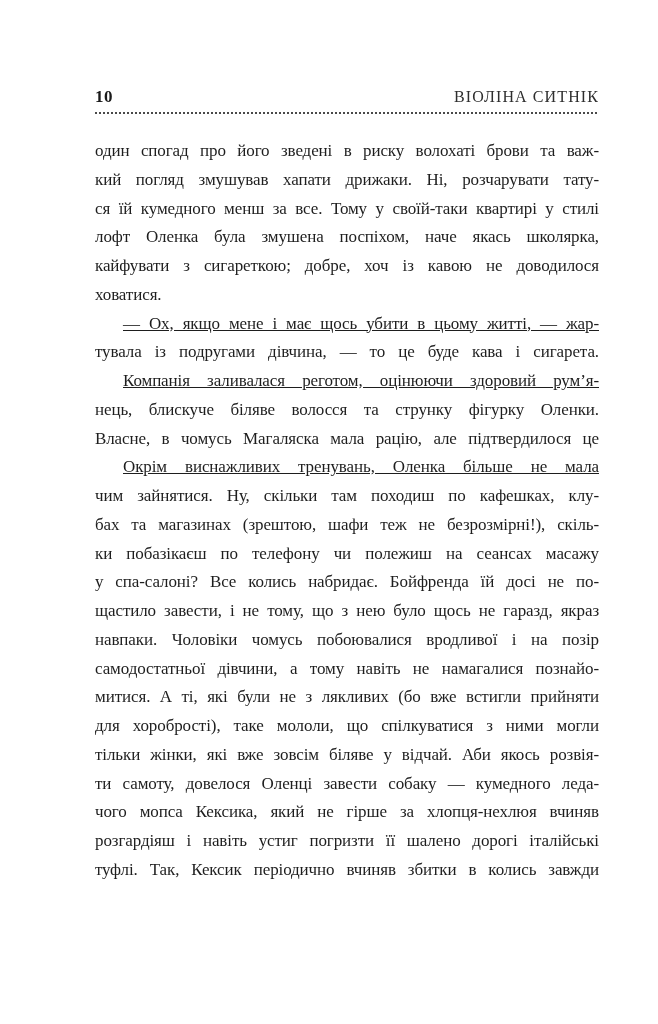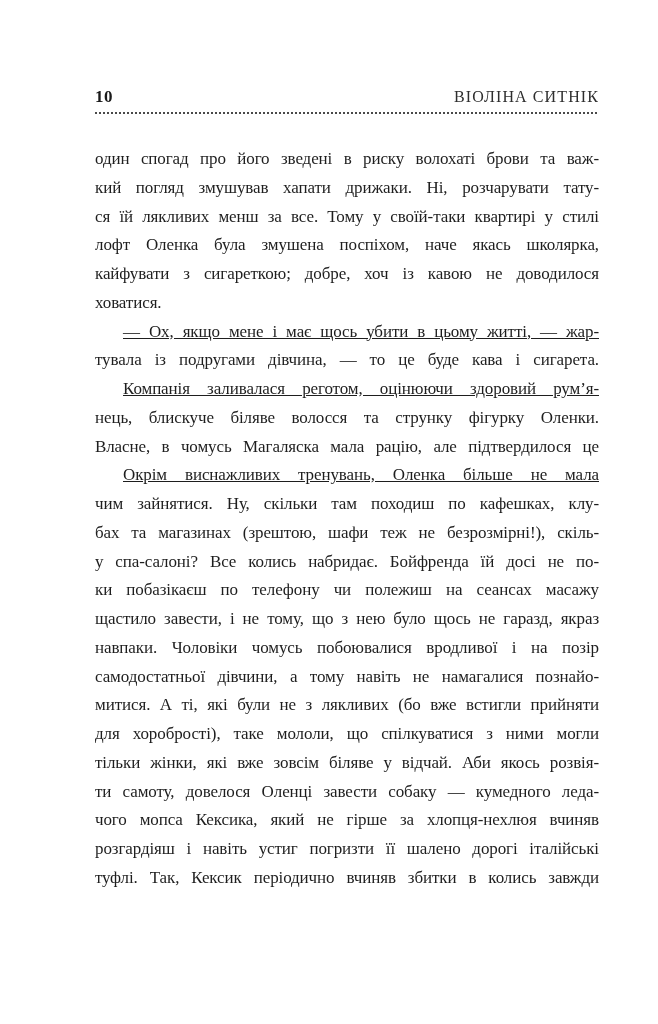--- a/index.html
+++ b/index.html
@@ -41,21 +41,21 @@
     color: #2e2e2e;
     line-height: 1;
     text-transform: uppercase;
   }
   .header-rule {
     margin-top: 7px;
     height: 2px;
     background-image: repeating-linear-gradient(90deg, #4a4a4a 0 2px, transparent 2px 4px);
   }
   .body-text {
-    margin-top: 31px;
+    margin-top: 23px;
   }
   .para { margin: 0; padding: 0; }
   .line {
     height: 28.75px;
     line-height: 28.75px;
     overflow: hidden;
     font-size: 17px;
     letter-spacing: -0.1px;
     text-align: justify;
     white-space: normal;
@@ -86,43 +86,43 @@
       <span class="page-number">10</span>
       <span class="running-head">ВІОЛІНА СИТНІК</span>
     </div>
     <div class="header-rule"></div>
 
     <div class="body-text">
 
       <div class="para">
         <div class="line">один спогад про його зведені в риску волохаті брови та важ-</div>
         <div class="line">кий погляд змушував хапати дрижаки. Ні, розчарувати тату-</div>
-        <div class="line">ся їй лякливих менш за все. Тому у своїй-таки квартирі у стилі</div>
+        <div class="line">ся їй кумедного менш за все. Тому у своїй-таки квартирі у стилі</div>
         <div class="line">лофт Оленка була змушена поспіхом, наче якась школярка,</div>
         <div class="line">кайфувати з сигареткою; добре, хоч із кавою не доводилося</div>
         <div class="line short">ховатися.</div>
       </div>
 
       <div class="para">
         <div class="line indent">— Ох, якщо мене і має щось убити в цьому житті, — жар-</div>
         <div class="line">тувала із подругами дівчина, — то це буде кава і сигарета.</div>
       </div>
 
       <div class="para">
         <div class="line indent">Компанія заливалася реготом, оцінюючи здоровий рум’я-</div>
         <div class="line">нець, блискуче біляве волосся та струнку фігурку Оленки.</div>
         <div class="line">Власне, в чомусь Магаляска мала рацію, але підтвердилося це</div>
       </div>
 
       <div class="para">
         <div class="line indent">Окрім виснажливих тренувань, Оленка більше не мала</div>
         <div class="line">чим зайнятися. Ну, скільки там походиш по кафешках, клу-</div>
         <div class="line">бах та магазинах (зрештою, шафи теж не безрозмірні!), скіль-</div>
+        <div class="line">ки побазікаєш по телефону чи полежиш на сеансах масажу</div>
         <div class="line">у спа-салоні? Все колись набридає. Бойфренда їй досі не по-</div>
-        <div class="line">ки побазікаєш по телефону чи полежиш на сеансах масажу</div>
         <div class="line">щастило завести, і не тому, що з нею було щось не гаразд, якраз</div>
         <div class="line">навпаки. Чоловіки чомусь побоювалися вродливої і на позір</div>
         <div class="line">самодостатньої дівчини, а тому навіть не намагалися познайо-</div>
         <div class="line">митися. А ті, які були не з лякливих (бо вже встигли прийняти</div>
         <div class="line">для хоробрості), таке мололи, що спілкуватися з ними могли</div>
         <div class="line">тільки жінки, які вже зовсім біляве у відчай. Аби якось розвія-</div>
         <div class="line">ти самоту, довелося Оленці завести собаку — кумедного леда-</div>
         <div class="line">чого мопса Кексика, який не гірше за хлопця-нехлюя вчиняв</div>
         <div class="line">розгардіяш і навіть устиг погризти її шалено дорогі італійські</div>
         <div class="line">туфлі. Так, Кексик періодично вчиняв збитки в колись завжди</div>

